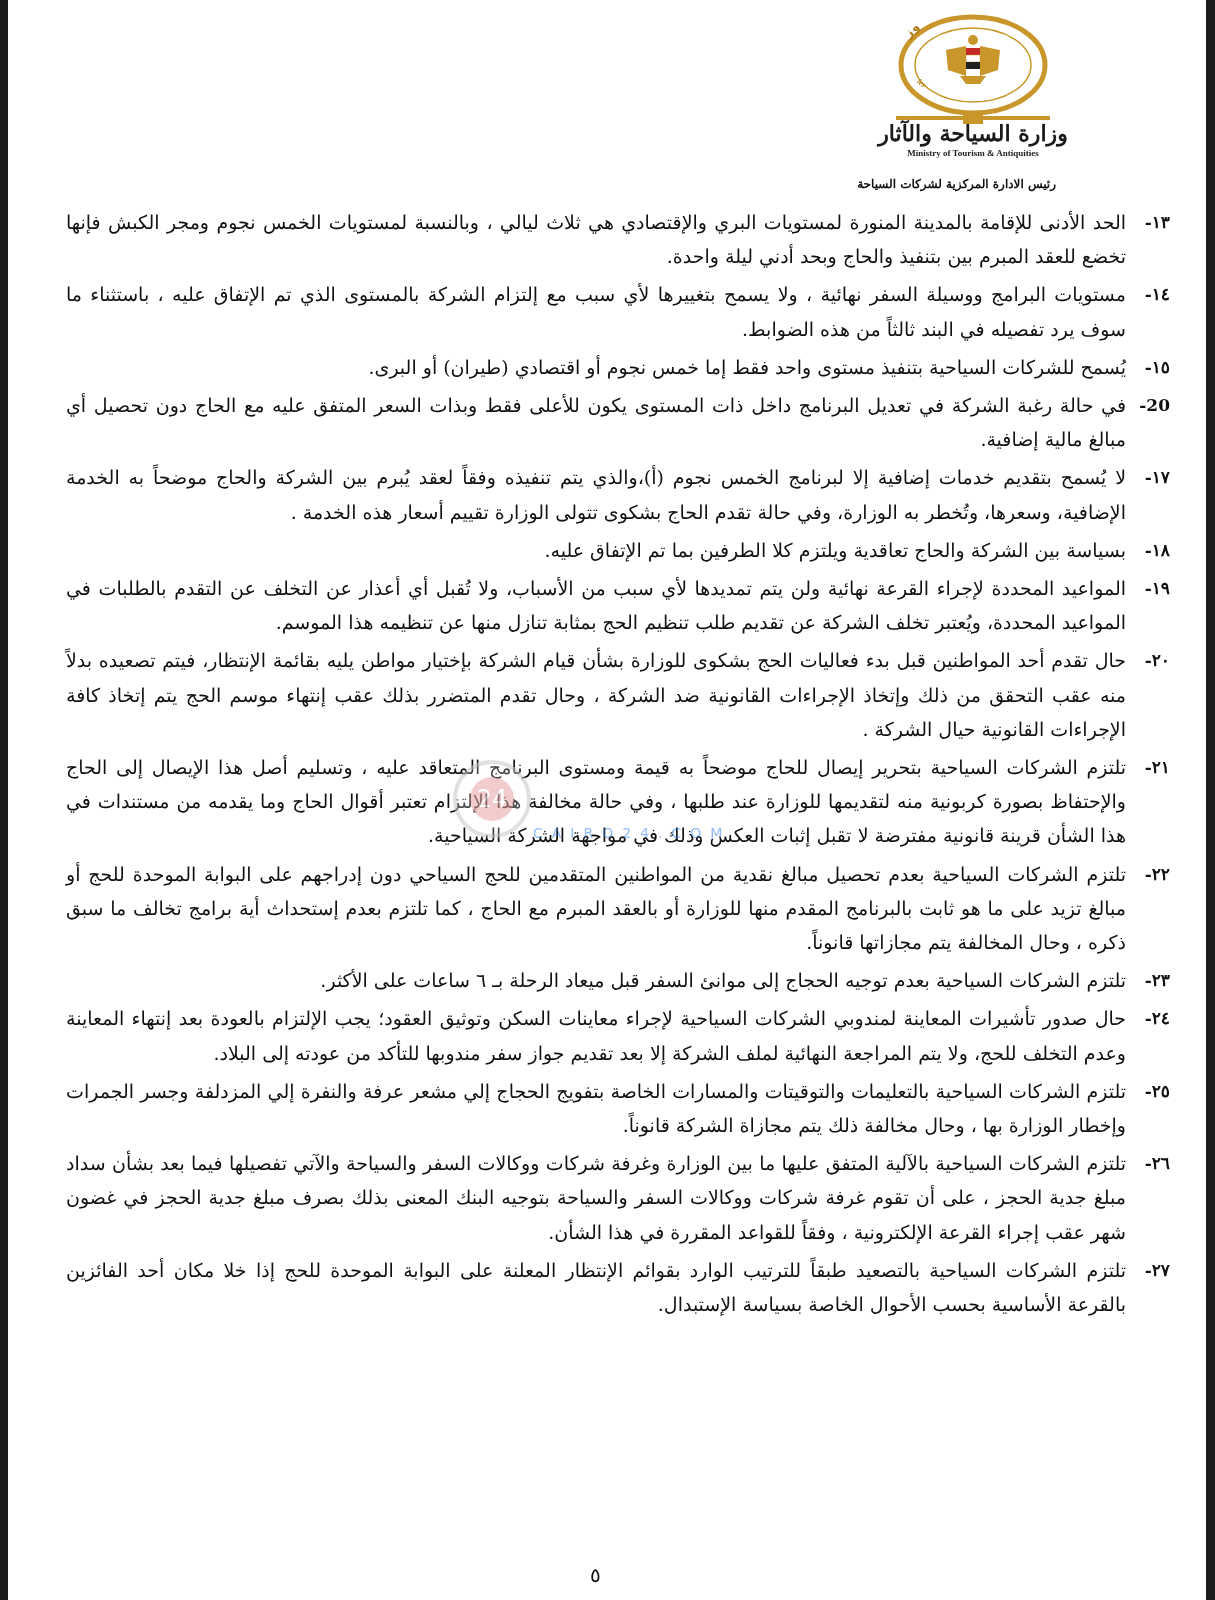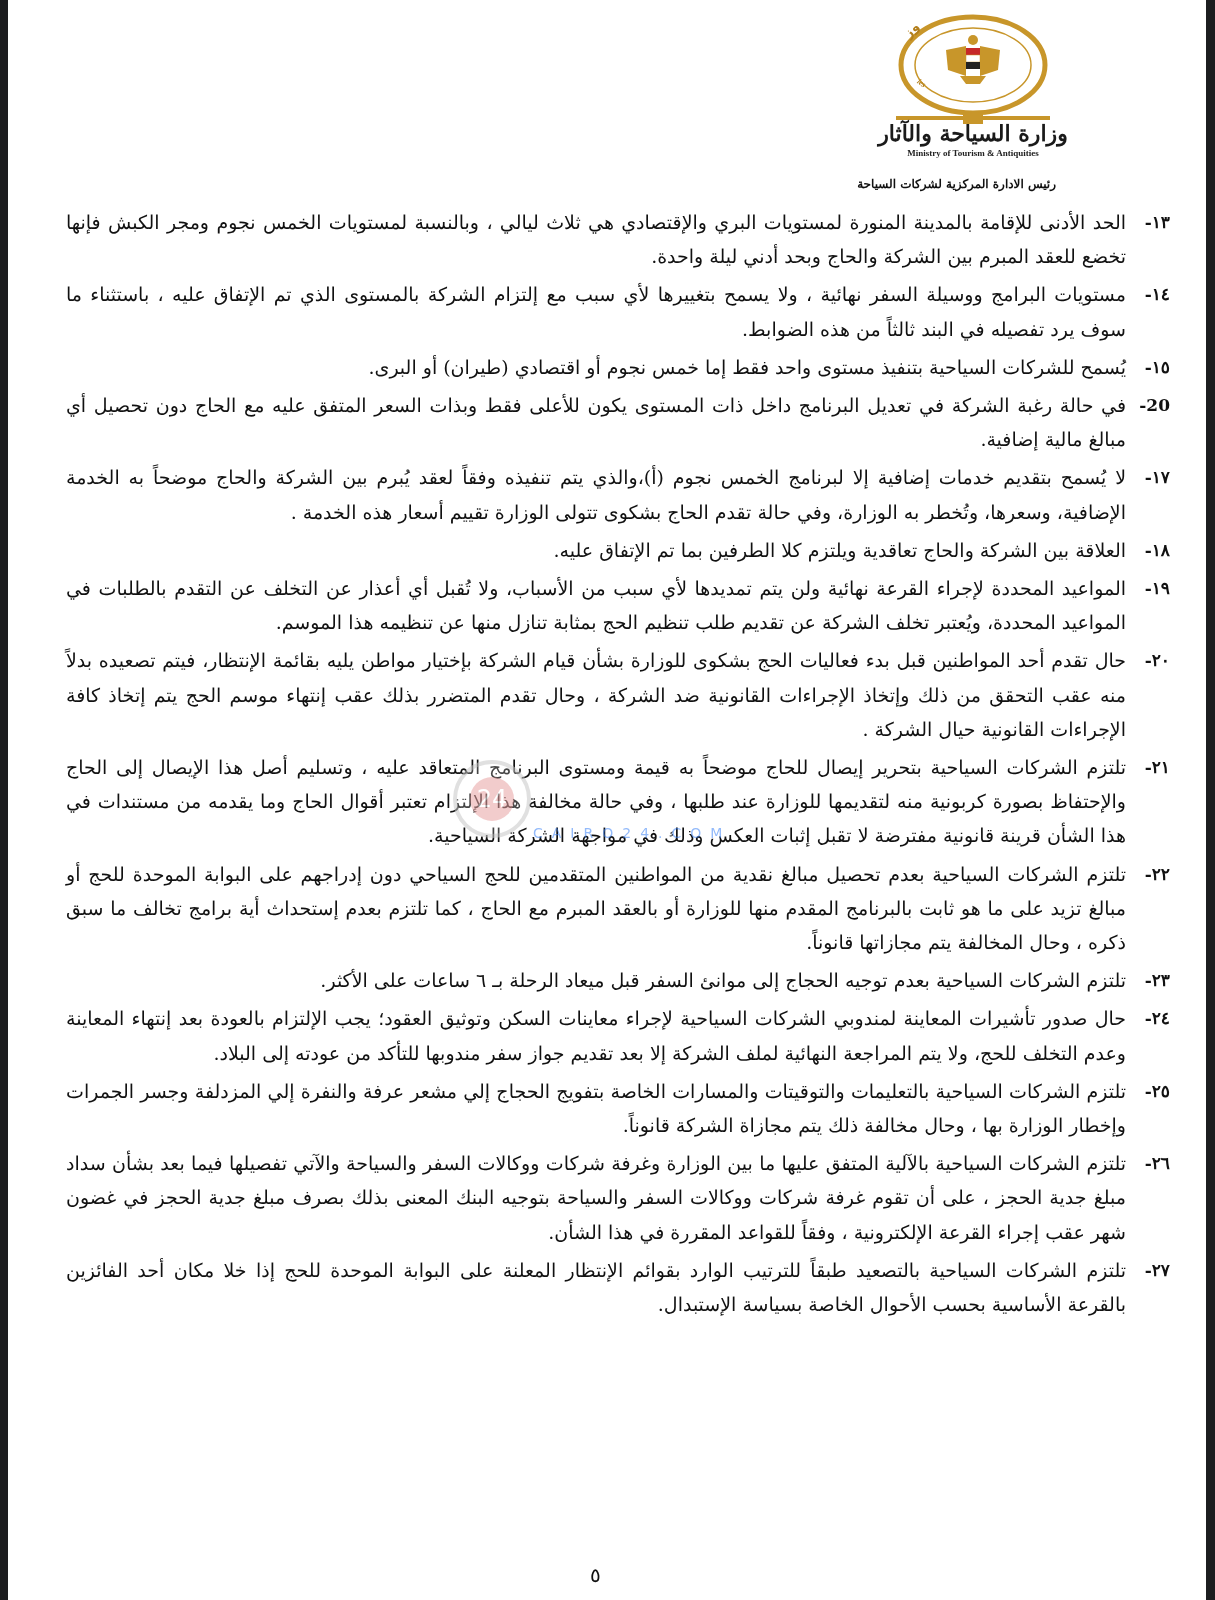--- a/index.html
+++ b/index.html
@@ -101,41 +101,41 @@
     </svg>
     <div class="logo-arabic">وزارة السياحة والآثار</div>
     <div class="logo-english">Ministry of Tourism &amp; Antiquities</div>
   </div>
 
   <div class="dept-title">رئيس الادارة المركزية لشركات السياحة</div>
 
   <div class="items">
     <div class="item">
         <span class="num">١٣-</span>
-        <span class="txt">الحد الأدنى للإقامة بالمدينة المنورة لمستويات البري والإقتصادي هي ثلاث ليالي ، وبالنسبة لمستويات الخمس نجوم ومجر الكبش فإنها تخضع للعقد المبرم بين الشركة والحاج وبحد أدني ليلة واحدة.</span>
+        <span class="txt">الحد الأدنى للإقامة بالمدينة المنورة لمستويات البري والإقتصادي هي ثلاث ليالي ، وبالنسبة لمستويات الخمس نجوم ومجر الكبش فإنها تخضع للعقد المبرم بين بتنفيذ والحاج وبحد أدني ليلة واحدة.</span>
       </div>
     <div class="item">
         <span class="num">١٤-</span>
         <span class="txt">مستويات البرامج ووسيلة السفر نهائية ، ولا يسمح بتغييرها لأي سبب مع إلتزام الشركة بالمستوى الذي تم الإتفاق عليه ، باستثناء ما سوف يرد تفصيله في البند ثالثاً من هذه الضوابط.</span>
       </div>
     <div class="item">
         <span class="num">١٥-</span>
         <span class="txt">يُسمح للشركات السياحية بتنفيذ مستوى واحد فقط إما خمس نجوم أو اقتصادي (طيران) أو البرى.</span>
       </div>
     <div class="item">
         <span class="num">20-</span>
         <span class="txt">في حالة رغبة الشركة في تعديل البرنامج داخل ذات المستوى يكون للأعلى فقط وبذات السعر المتفق عليه مع الحاج دون تحصيل أي مبالغ مالية إضافية.</span>
       </div>
     <div class="item">
         <span class="num">١٧-</span>
         <span class="txt">لا يُسمح بتقديم خدمات إضافية إلا لبرنامج الخمس نجوم (أ)،والذي يتم تنفيذه وفقاً لعقد يُبرم بين الشركة والحاج موضحاً به الخدمة الإضافية، وسعرها، وتُخطر به الوزارة، وفي حالة تقدم الحاج بشكوى تتولى الوزارة تقييم أسعار هذه الخدمة .</span>
       </div>
     <div class="item">
         <span class="num">١٨-</span>
-        <span class="txt">العلاقة بين الشركة والحاج تعاقدية ويلتزم كلا الطرفين بما تم الإتفاق عليه.</span>
+        <span class="txt">بسياسة بين الشركة والحاج تعاقدية ويلتزم كلا الطرفين بما تم الإتفاق عليه.</span>
       </div>
     <div class="item">
         <span class="num">١٩-</span>
         <span class="txt">المواعيد المحددة لإجراء القرعة نهائية ولن يتم تمديدها لأي سبب من الأسباب، ولا تُقبل أي أعذار عن التخلف عن التقدم بالطلبات في المواعيد المحددة، ويُعتبر تخلف الشركة عن تقديم طلب تنظيم الحج بمثابة تنازل منها عن تنظيمه هذا الموسم.</span>
       </div>
     <div class="item">
         <span class="num">٢٠-</span>
         <span class="txt">حال تقدم أحد المواطنين قبل بدء فعاليات الحج بشكوى للوزارة بشأن قيام الشركة بإختيار مواطن يليه بقائمة الإنتظار، فيتم تصعيده بدلاً منه عقب التحقق من ذلك وإتخاذ الإجراءات القانونية ضد الشركة ، وحال تقدم المتضرر بذلك عقب إنتهاء موسم الحج يتم إتخاذ كافة الإجراءات القانونية حيال الشركة .</span>
       </div>
     <div class="item">

